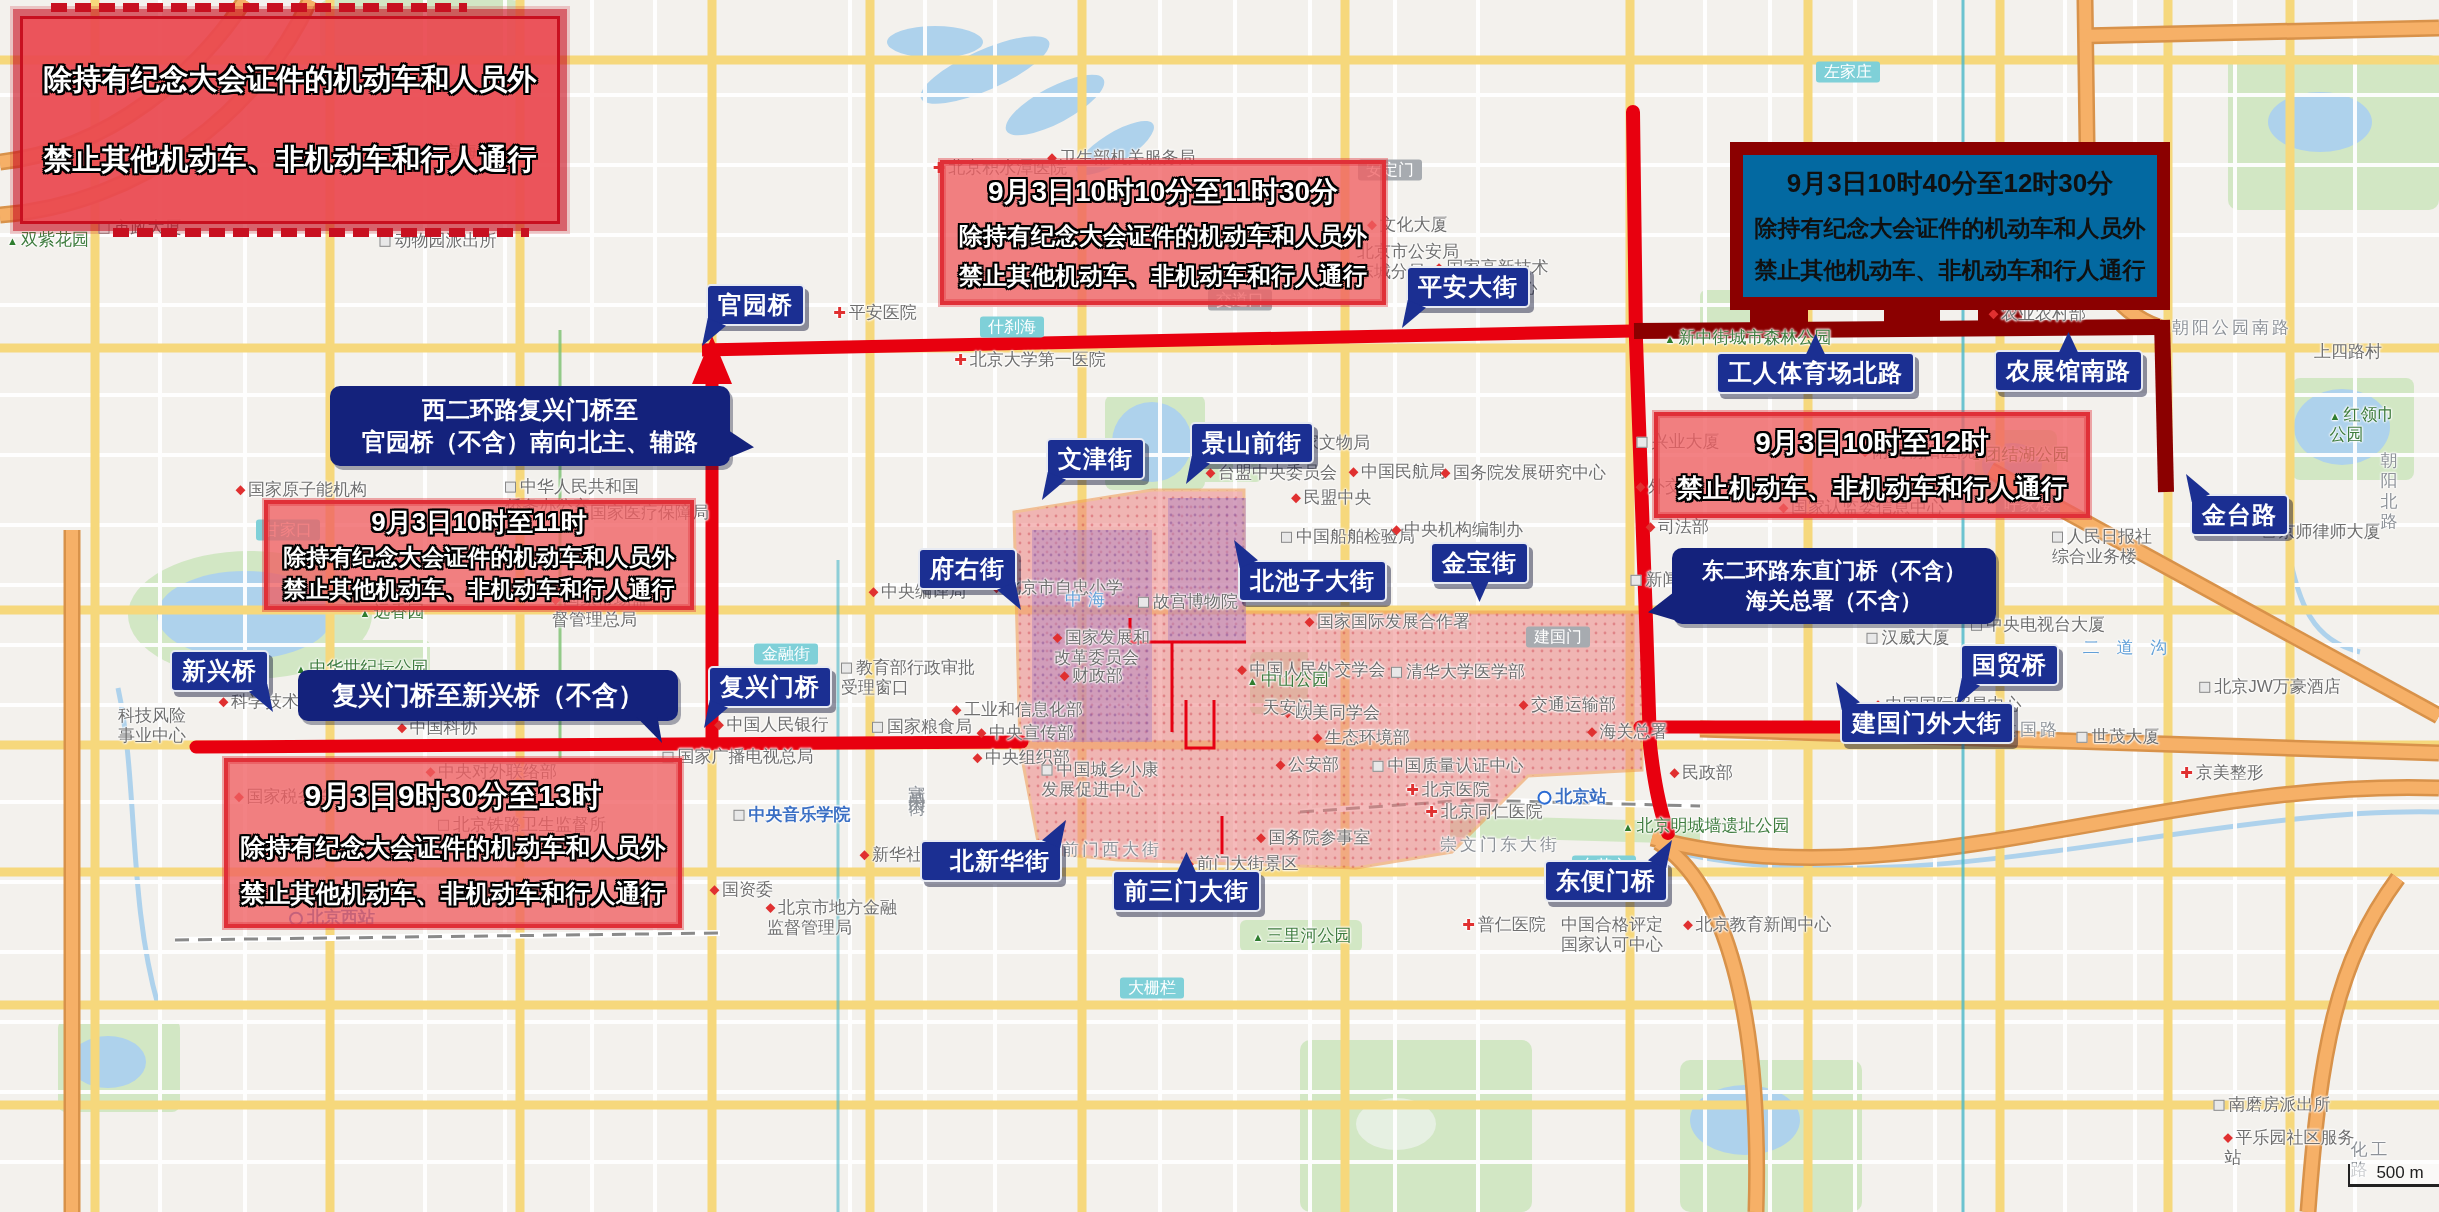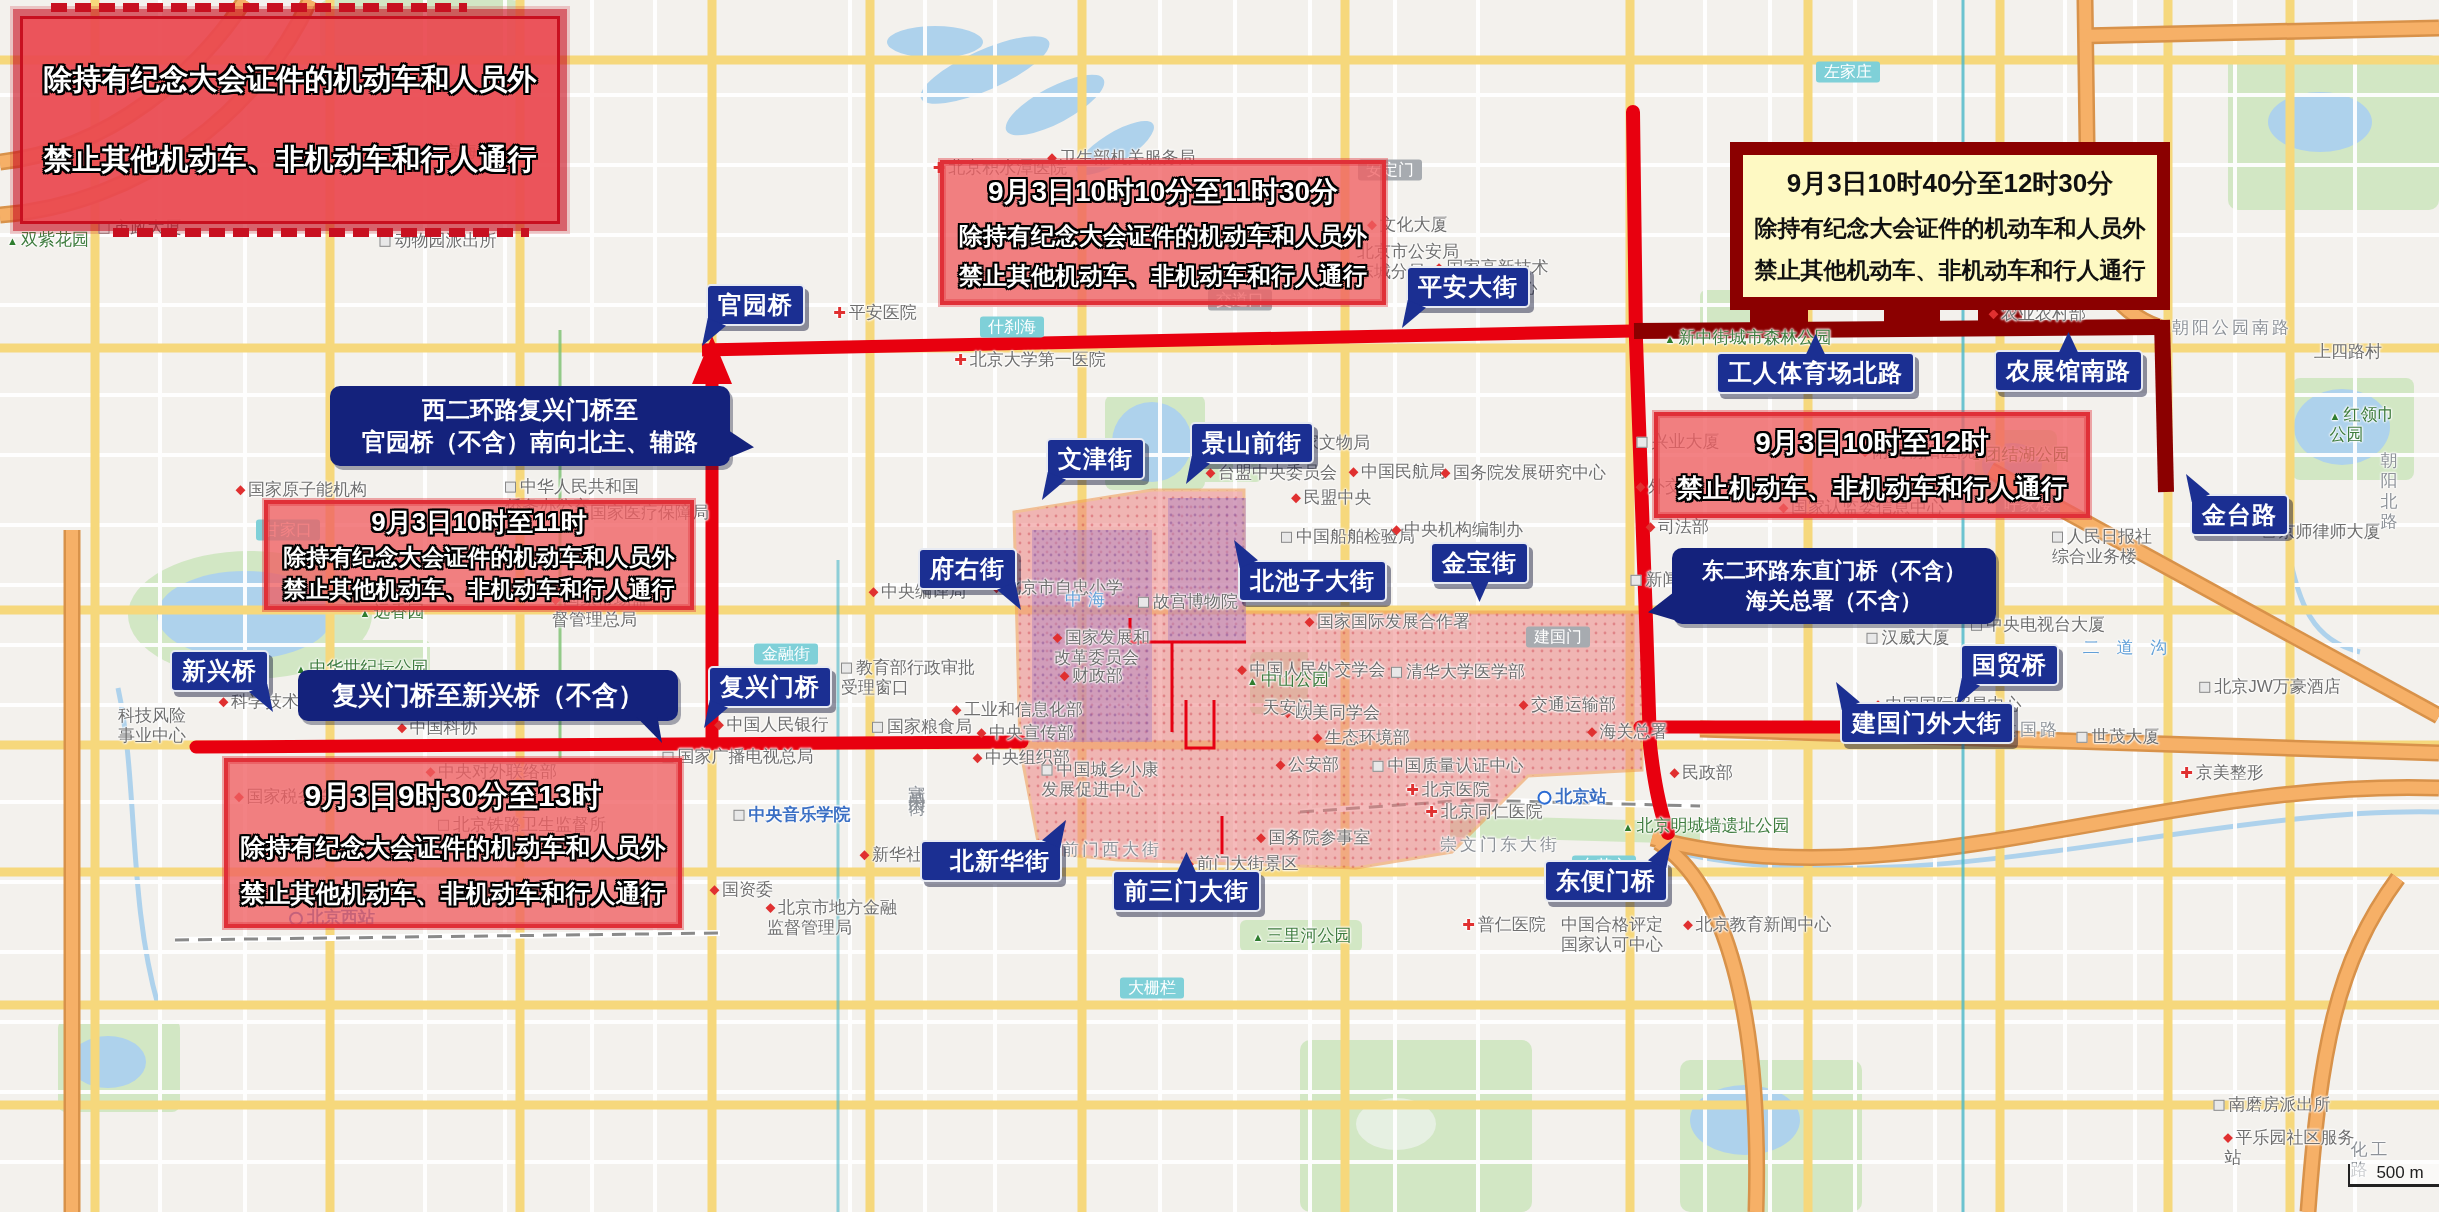--- a/index.html
+++ b/index.html
@@ -52,21 +52,21 @@
   .banner .bline{color:#fff;font-weight:700;white-space:nowrap;
      text-shadow:-2px 0 0 #000,2px 0 0 #000,0 -2px 0 #000,0 2px 0 #000,
                  -2px -2px 0 #000,2px 2px 0 #000,-2px 2px 0 #000,2px -2px 0 #000;}
   .banner.zone{background:rgba(240,95,98,.78);border:4px solid #e03038;
                box-shadow:0 0 0 2px rgba(224,48,56,.4),inset 0 0 0 2px rgba(224,48,56,.35);}
   .banner.tech{background:rgba(233,72,80,.93);border:3px solid #c81020;
                box-shadow:0 0 0 7px rgba(200,16,32,.55),0 0 0 10px rgba(200,16,32,.2);}
   .banner.tech::before,.banner.tech::after{content:"";position:absolute;left:28px;right:90px;height:9px;
       background:repeating-linear-gradient(90deg,#c81020 0 16px,rgba(0,0,0,0) 16px 24px);}
   .banner.tech::before{top:-16px;} .banner.tech::after{bottom:-16px;left:90px;right:28px;}
-  .banner.maroon{background:#fef9c3;border:13px solid #8b0000;}
+  .banner.maroon{background:#0369a1;border:13px solid #8b0000;}
   .banner.maroon .bline{color:#101010;text-shadow:none;}
 
   
   .scalebar{position:absolute;left:2348px;top:1164px;width:100px;height:20px;z-index:30;
             border-left:2px solid #222;border-right:2px solid #222;border-bottom:3px solid #222;
             background:rgba(255,255,255,.55);color:#222;font-size:17px;text-align:center;line-height:18px;}
 </style>
 </head>
 <body>
 

